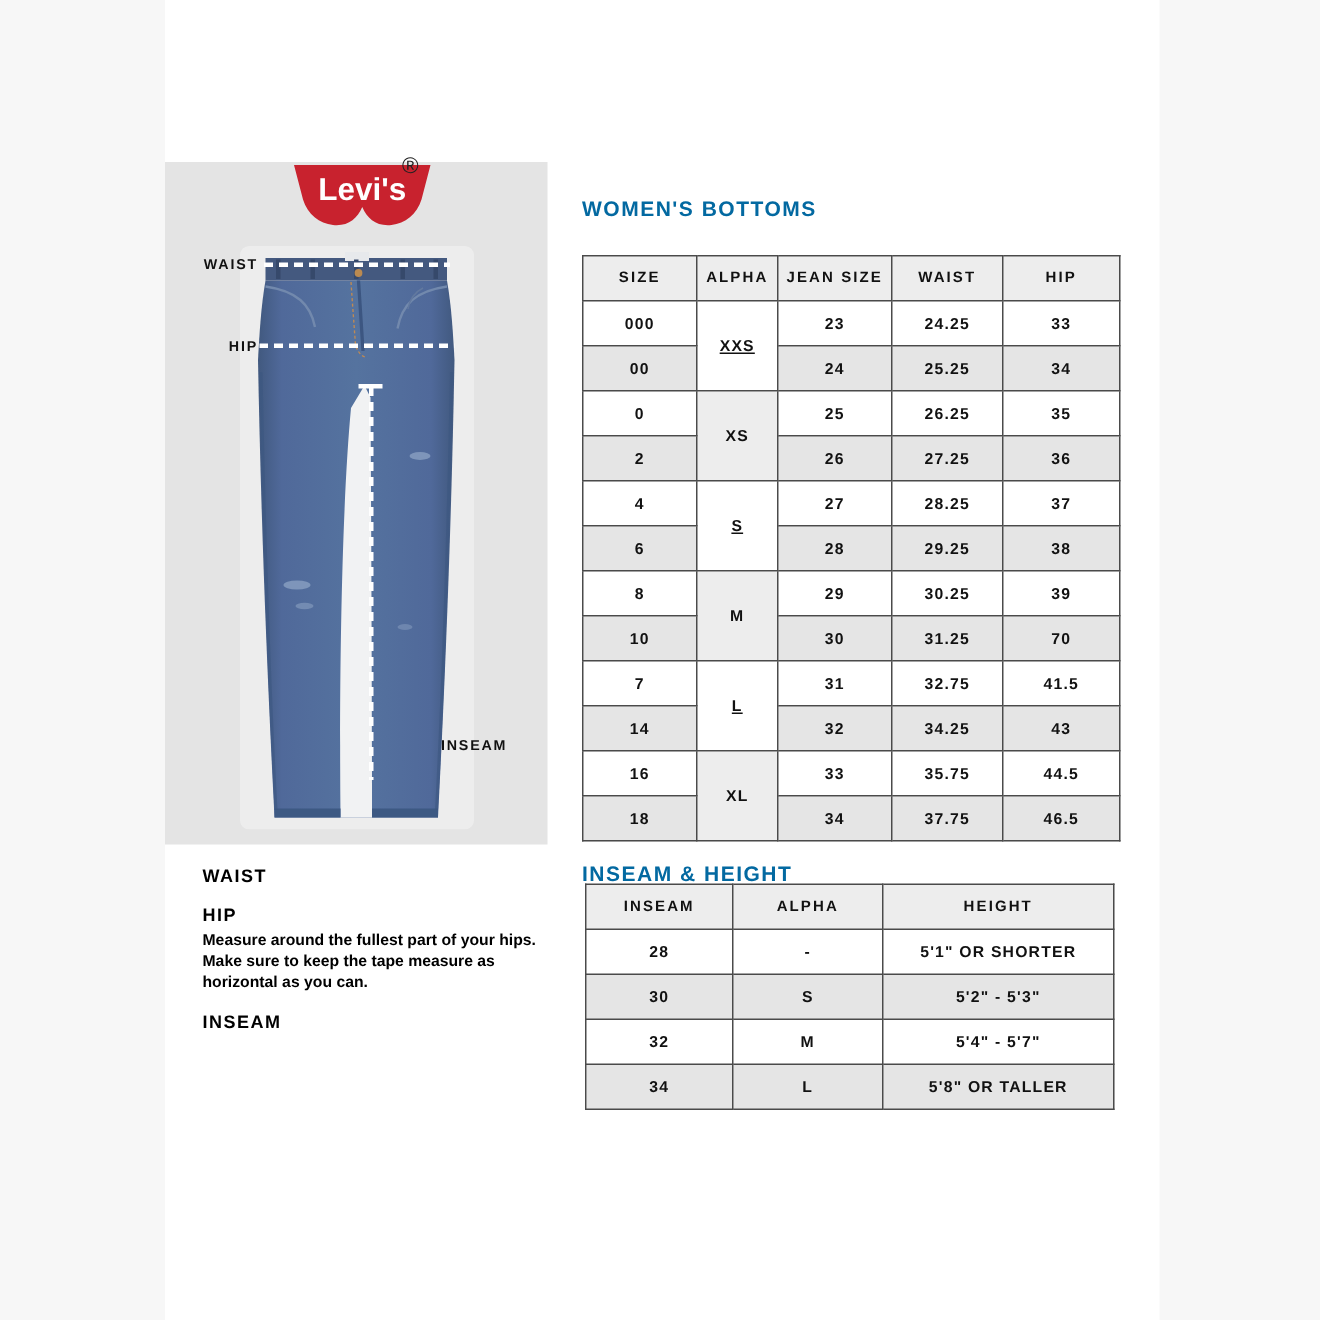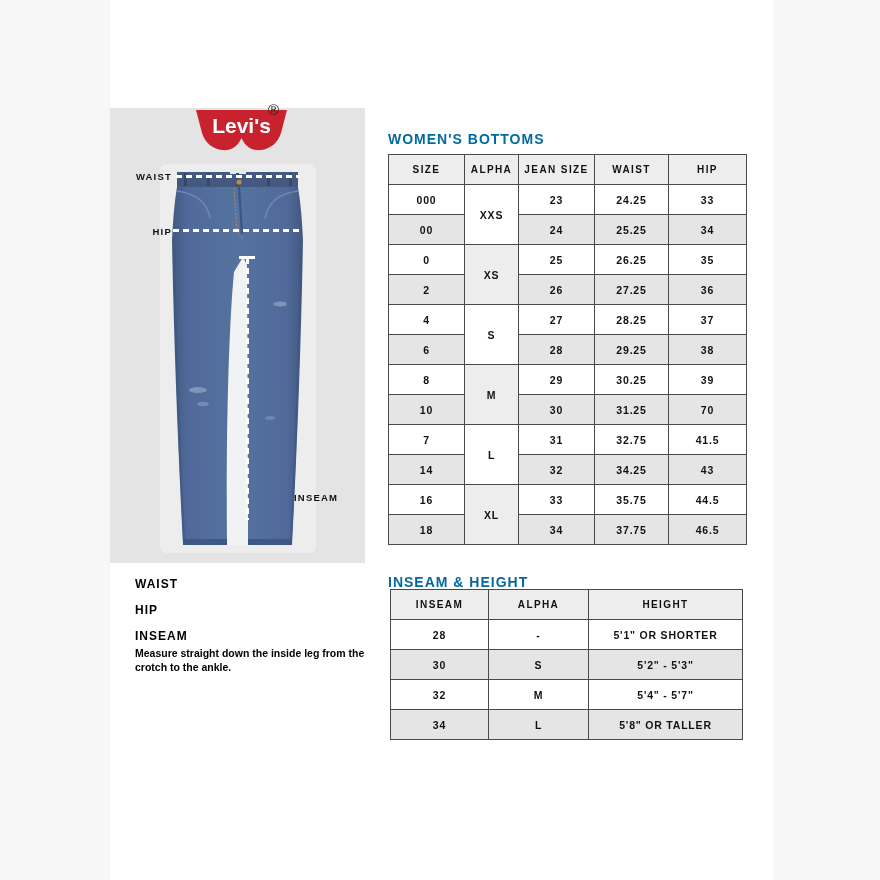--- a/index.html
+++ b/index.html
@@ -25,30 +25,30 @@
             background:repeating-linear-gradient(180deg,#ffffff 0 6px, rgba(255,255,255,0) 6px 10px); }
   .dash-inseam { left:136px; top:150px; height:262px; }
   .dash-inseam-cap { position:absolute; left:129px; top:148px; width:16px; height:2.5px; background:#ffffff; }
 
   
   .section-title { position:absolute; font-size:14px; font-weight:bold; letter-spacing:1px; color:#0369a1; }
   .title-bottoms { left:278px; top:131px; }
   .title-inseam  { left:278px; top:574px; }
 
   table.sizes { border-collapse:collapse; table-layout:fixed; background:#fff; }
-  .tbl-bottoms { position:absolute; left:278px; top:154px; width:358px;padding-left:45px; }
+  .tbl-bottoms { position:absolute; left:278px; top:170px; width:358px;padding-left:45px; }
   .tbl-inseam  { position:absolute; left:280px; top:589px; width:352px; }
   table.sizes td, table.sizes th { border:1px solid #4a4a4a; height:30px; text-align:center;
       vertical-align:middle; font-weight:bold; color:#111; padding:0; }
   table.sizes { border:1px solid #2e2e2e; }
   table.sizes th { background:#ededed; font-size:10px; letter-spacing:1.4px; }
   table.sizes td { font-size:10.5px; letter-spacing:0.8px; }
   tr.row-a td { background:#ffffff; }
   tr.row-b td { background:#e5e5e5;margin-left:41px; }
-  td.alpha-white { background:#ffffff !important; }
+  td.alpha-white { background:#ffffff !important;text-decoration:underline; }
   td.alpha-gray  { background:#ededed !important; }
 
   
   .guide { position:absolute; left:25px; top:577px; width:238px; }
   .guide-item { margin-bottom:12px; }
   .guide-heading { font-size:12px; font-weight:bold; letter-spacing:1px; color:#000; margin-bottom:3px; }
   .guide-text { font-size:10.5px; font-weight:bold; line-height:14px; color:#000; }
 </style>
 </head>
 <body>
@@ -218,24 +218,24 @@
       </tr>
     </tbody>
       </table>
 
     <div class="guide">
       <div class="guide-item">
         <div class="guide-heading">WAIST</div>
       </div>
       <div class="guide-item">
         <div class="guide-heading">HIP</div>
+        <div class="guide-text">Measure around the fullest part of your hips. Make sure to keep the tape measure as horizontal as you can.</div>
       </div>
       <div class="guide-item">
         <div class="guide-heading">INSEAM</div>
-        <div class="guide-text">Measure straight down the inside leg from the crotch to the ankle.</div>
       </div>
     </div>
 
     <div class="section-title title-inseam">INSEAM &amp; HEIGHT</div>
 
     <table class="sizes tbl-inseam">
       <colgroup>
           <col style="width:98px">
           <col style="width:100px">
           <col style="width:154px">

